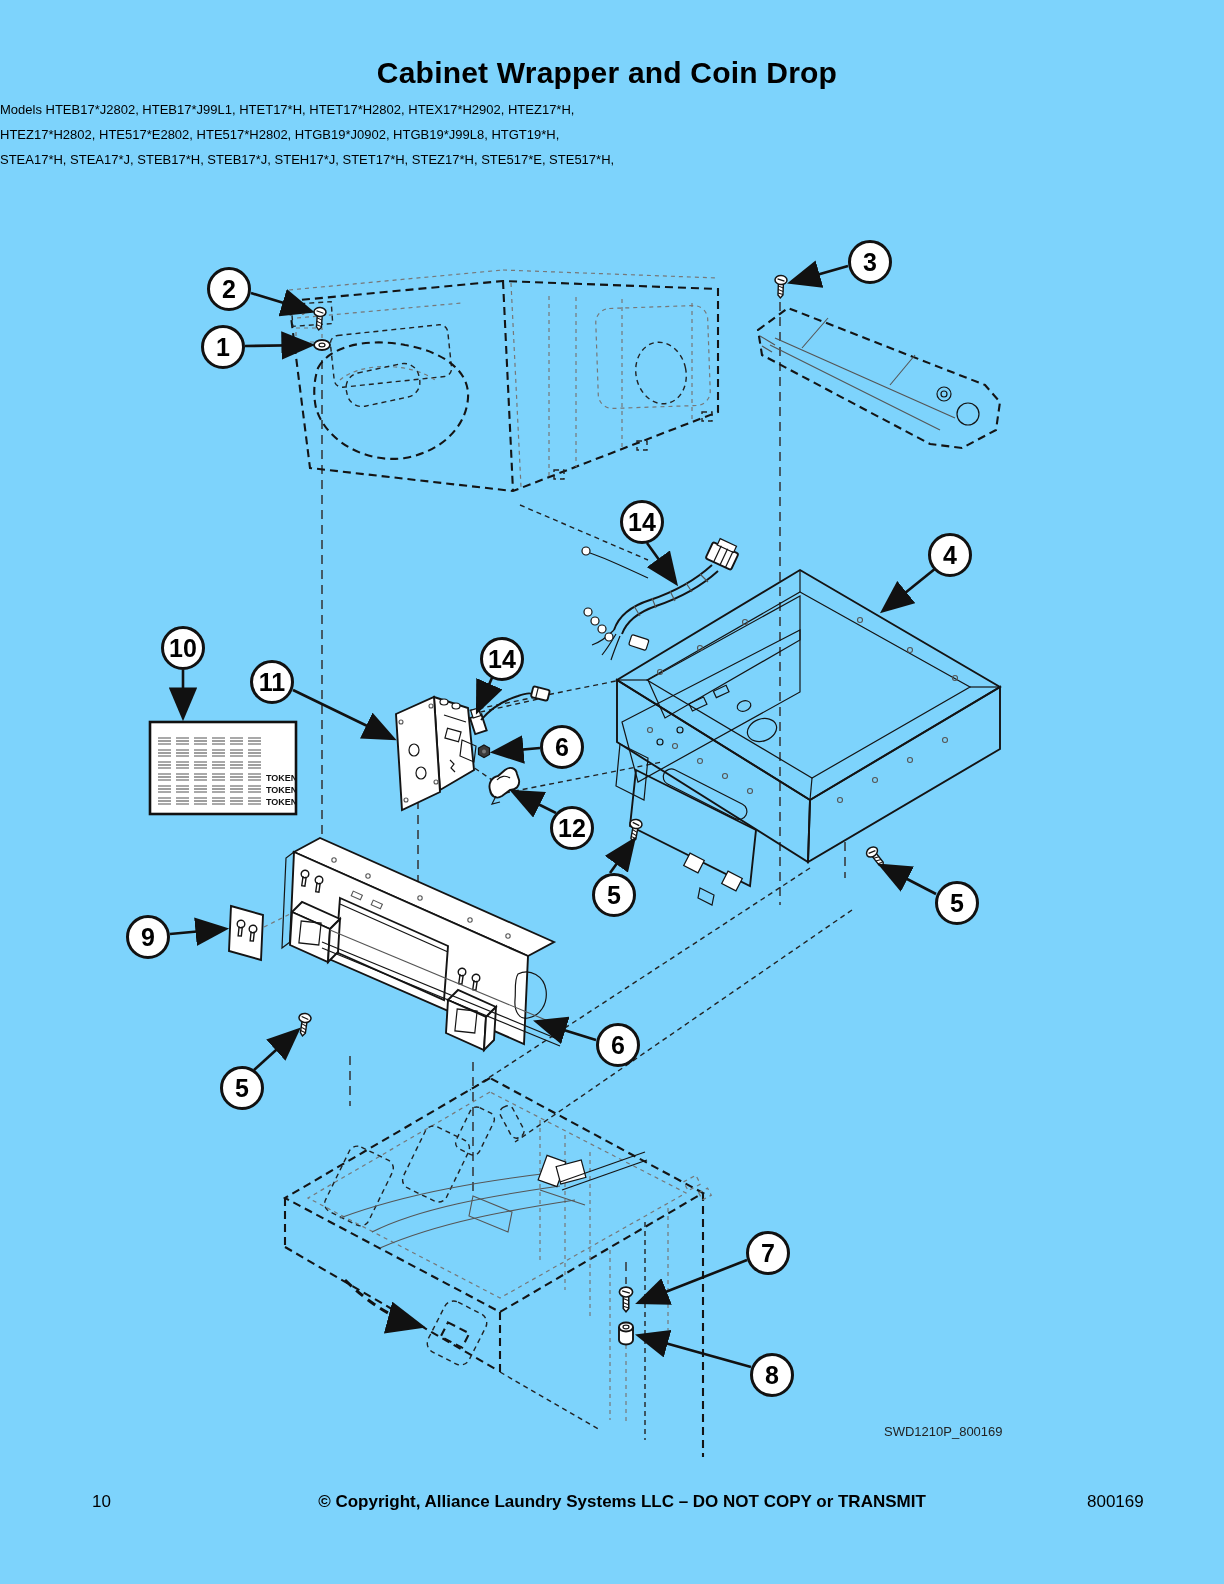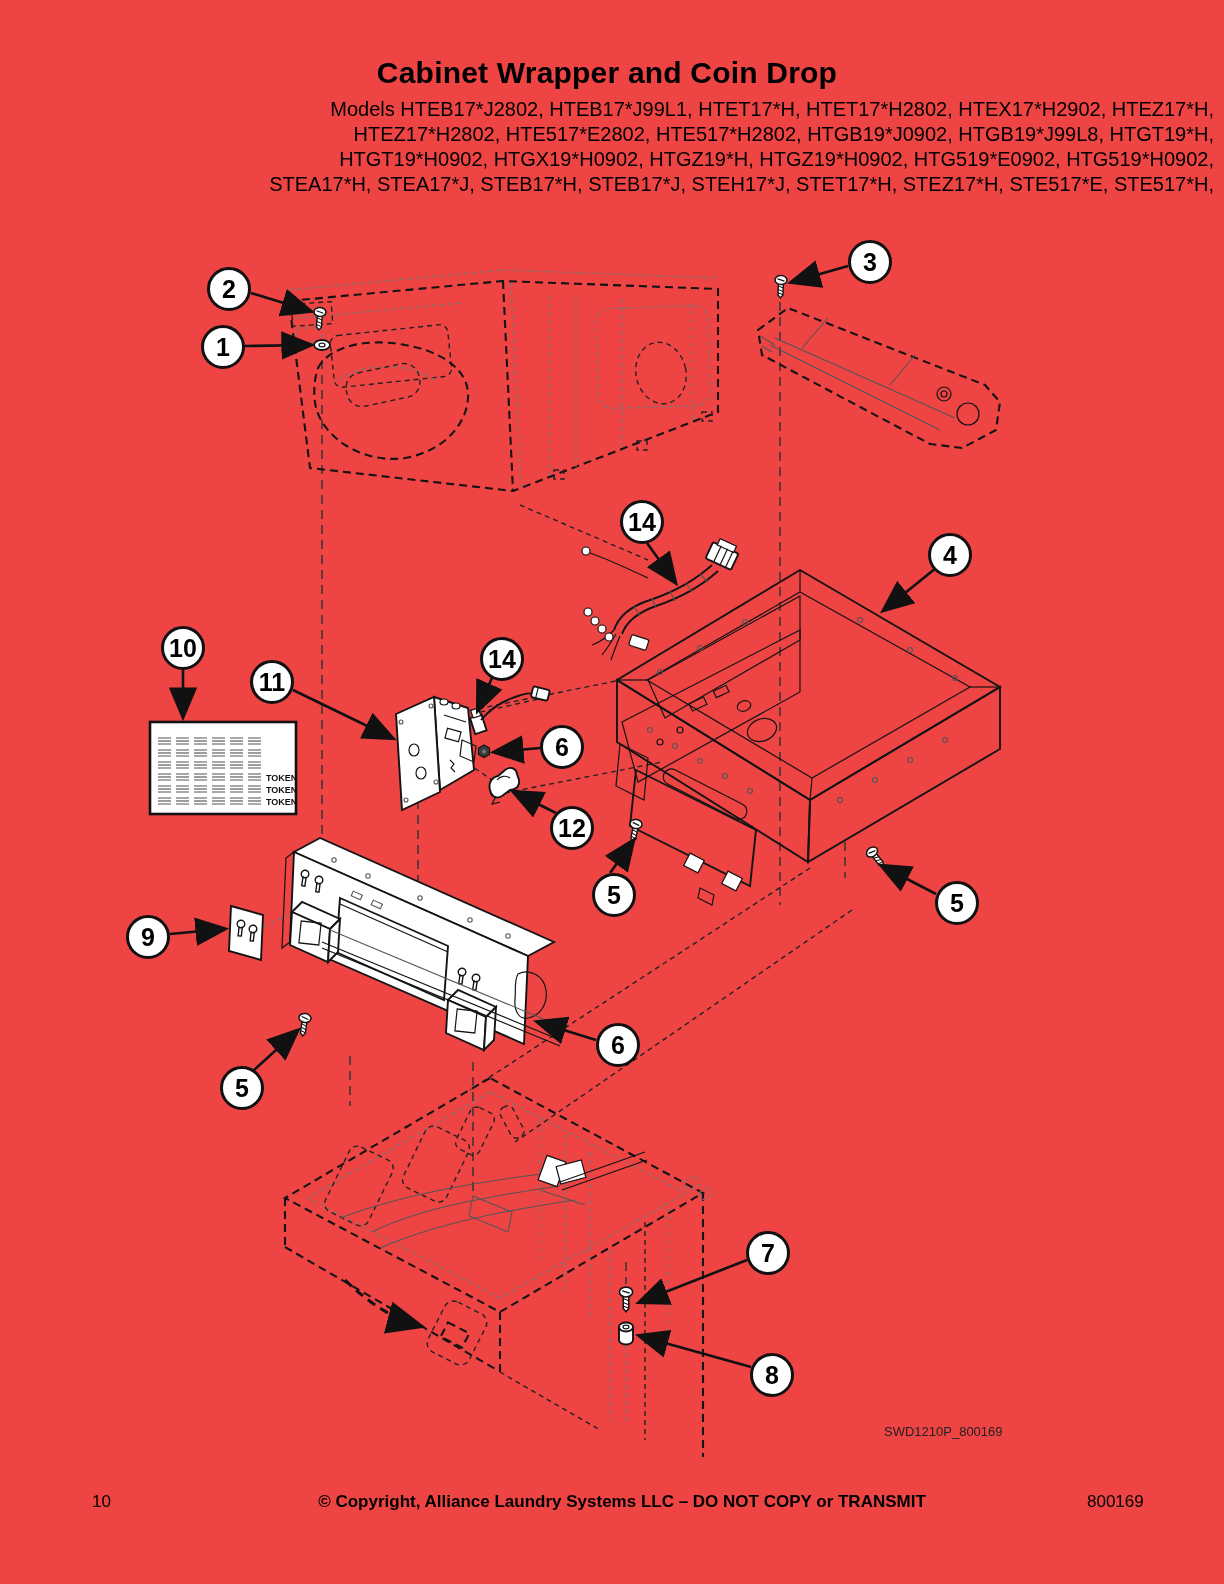--- a/index.html
+++ b/index.html
@@ -1,21 +1,21 @@
 <!DOCTYPE html>
 <html><head>
 <meta charset="utf-8">
 <style>
   html,body{margin:0;padding:0;background:#fff;}
-  .page{position:relative;width:1224px;height:1584px;background:#ef4444;overflow:hidden;
+  .page{position:relative;width:1224px;height:1584px;background:#7dd3fc;overflow:hidden;
         font-family:"Liberation Sans",sans-serif;color:#000;}
   .title{position:absolute;top:56px;left:0;width:1214px;text-align:center;
          font-size:30px;font-weight:bold;letter-spacing:0.2px;}
-  .models{position:absolute;top:97px;left:0;width:1214px;text-align:right;
-          font-size:20px;line-height:25px;}
+  .models{position:absolute;top:97px;left:0;width:1214px;text-align:left;
+          font-size:13px;line-height:25px;}
   .drawing-code{position:absolute;left:884px;top:1424px;font-size:13px;color:#222;}
   .footer-page{position:absolute;left:92px;top:1492px;font-size:17px;}
   .footer-copy{position:absolute;left:15px;top:1492px;width:1214px;text-align:center;font-size:17px;font-weight:bold;}
   .footer-part{position:absolute;left:1051px;top:1492px;font-size:17px;margin-left:36px;}
   .callout{position:absolute;width:44px;height:44px;box-sizing:border-box;
            border:3px solid #111;border-radius:50%;background:#fff;
            display:flex;align-items:center;justify-content:center;
            font-size:25px;font-weight:bold;z-index:5;}
   svg.art{position:absolute;left:0;top:0;z-index:1;}
   
@@ -32,21 +32,20 @@
 </head>
 <body>
 
 <div class="page">
 
   <div class="title">Cabinet Wrapper and Coin Drop</div>
 
   <div class="models">
     <div>Models HTEB17*J2802, HTEB17*J99L1, HTET17*H, HTET17*H2802, HTEX17*H2902, HTEZ17*H,</div>
     <div>HTEZ17*H2802, HTE517*E2802, HTE517*H2802, HTGB19*J0902, HTGB19*J99L8, HTGT19*H,</div>
-    <div>HTGT19*H0902, HTGX19*H0902, HTGZ19*H, HTGZ19*H0902, HTG519*E0902, HTG519*H0902,</div>
     <div>STEA17*H, STEA17*J, STEB17*H, STEB17*J, STEH17*J, STET17*H, STEZ17*H, STE517*E, STE517*H,</div>
   </div>
 
   <svg class="art" width="1224" height="1584" viewBox="0 0 1224 1584">
     <defs>
       <marker id="ah" markerWidth="13" markerHeight="11" refX="11" refY="5.5" orient="auto">
         <path d="M0,0 L13,5.5 L0,11 Z" fill="#111"></path>
       </marker>
       <pattern id="stripes" x="158" y="736" width="18" height="12" patternUnits="userSpaceOnUse">
         <line x1="0" y1="2" x2="13" y2="2" stroke="#9a9a9a" stroke-width="1.7"></line>

